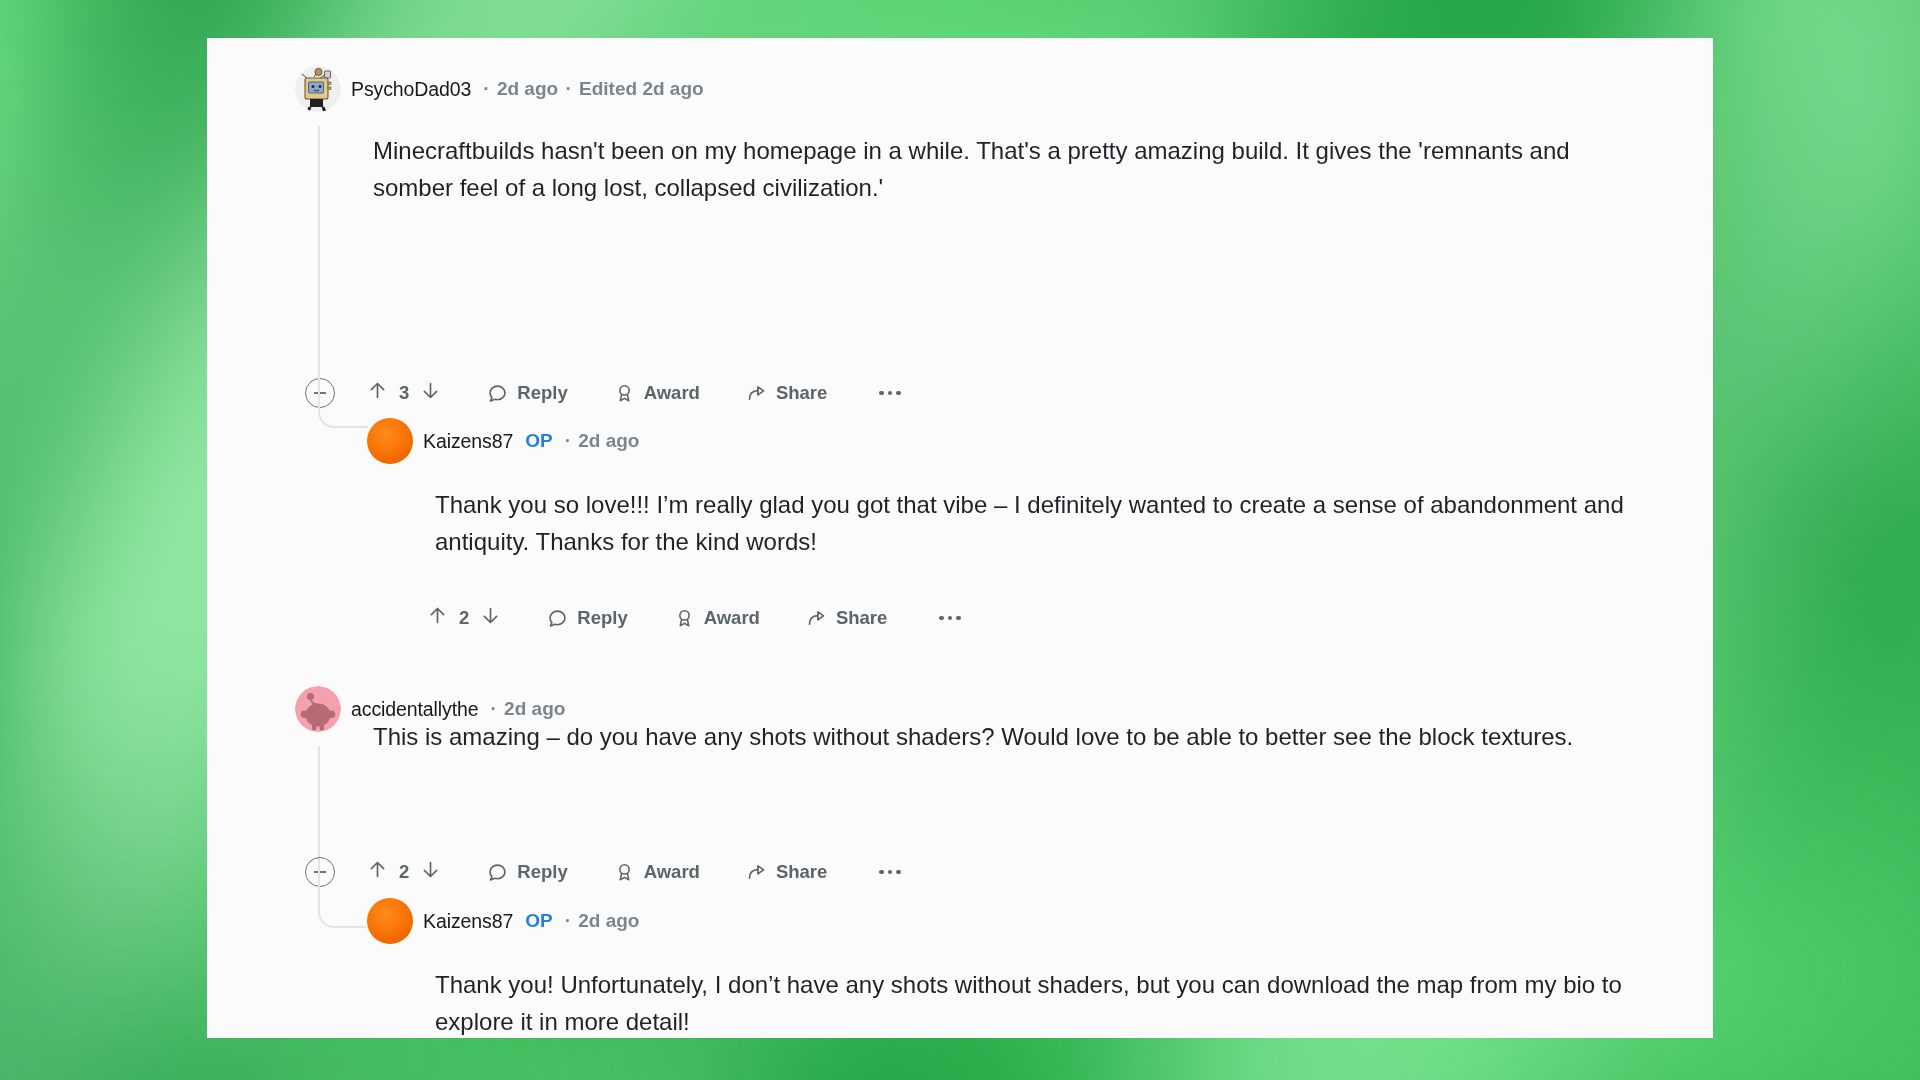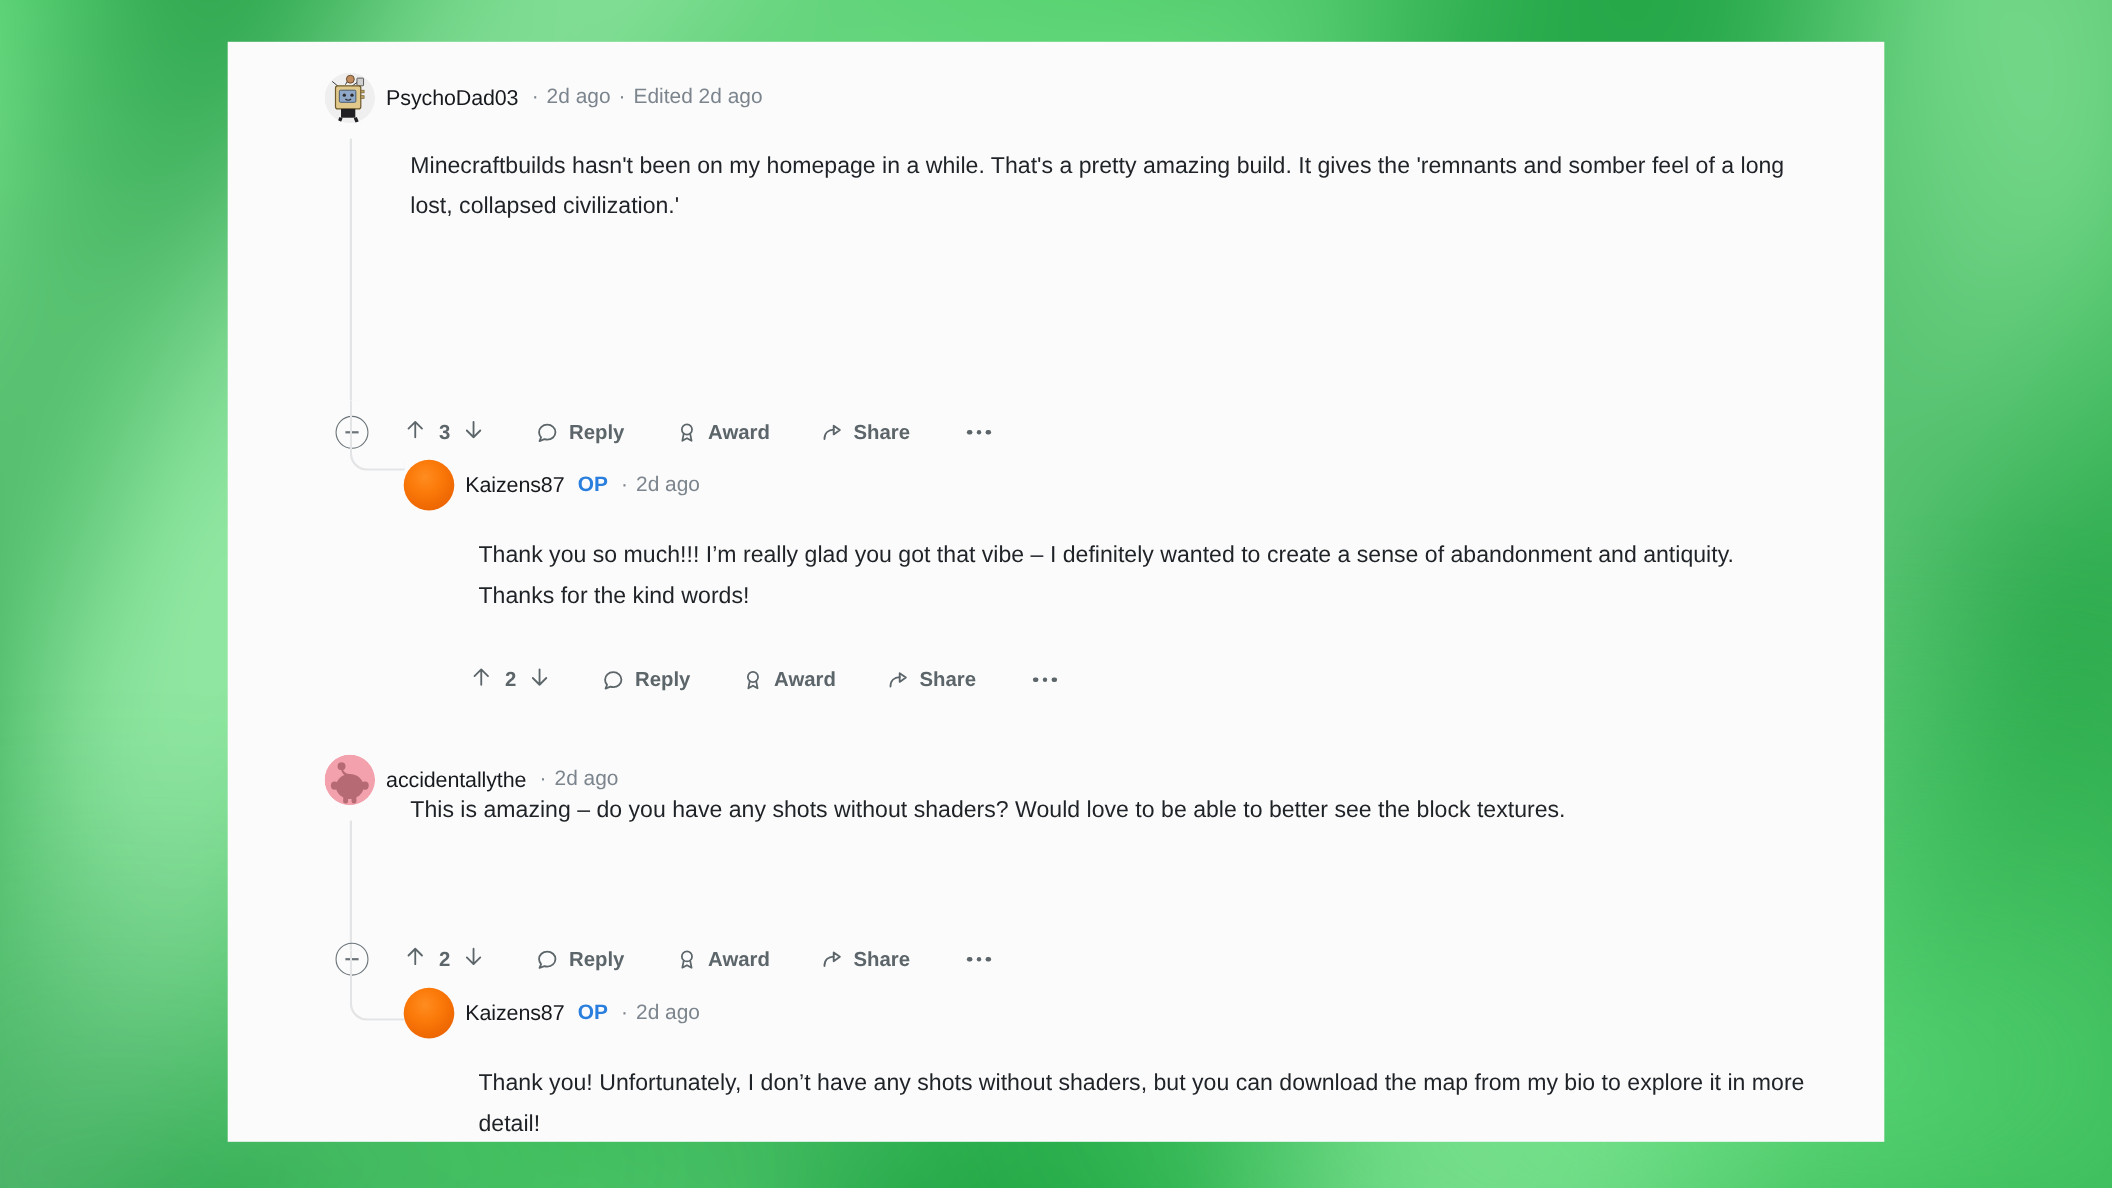--- a/index.html
+++ b/index.html
@@ -109,27 +109,27 @@
   }
   .op-badge {
     font-size: 19px;
     font-weight: bold;
     color: #2a7fde;
     margin-left: 2px;
   }
   .meta {
     font-size: 19px;
     color: #7c858d;
-    font-weight: 400;
+    font-weight: 700;
     white-space: nowrap;
   }
   .meta .dot { padding: 0 2px; }
 
   .body-text {
-    font-size: 21px;
+    font-size: 24px;
     line-height: 37px;
     color: #1f2327;
     max-width: 1260px;
   }
   .body-text p { margin: 0 0 24px 0; }
   .body-text p:last-child { margin-bottom: 0; }
 
   
   .actions {
     display: flex;
@@ -296,21 +296,21 @@
         <div class="username">Kaizens87</div>
         <div class="op-badge">OP</div>
         <div class="meta">
           <span class="dot">·</span>
           <span>2d ago</span>
         </div>
       </div>
     </div>
 
     <div class="body-text" style="position:absolute; left:228px; top:448px; width:1200px;">
-      <p>Thank you so much!!! I’m really glad you got that vibe – I definitely wanted to create a sense of abandonment and antiquity. Thanks for the kind words!</p>
+      <p>Thank you so love!!! I’m really glad you got that vibe – I definitely wanted to create a sense of abandonment and antiquity. Thanks for the kind words!</p>
     </div>
 
     <div class="actions" style="position:absolute; left:220px; top:562px; gap:0;">
       <div class="vote">
         <span>
           <svg width="21" height="21" viewBox="0 0 24 24" fill="none" stroke="#5c6569" stroke-width="1.9" stroke-linecap="round" stroke-linejoin="round">
             <path d="M12 4 L5 11 M12 4 L19 11 M12 4 L12 20"></path>
           </svg>
         </span>
         <span class="count">2</span>

